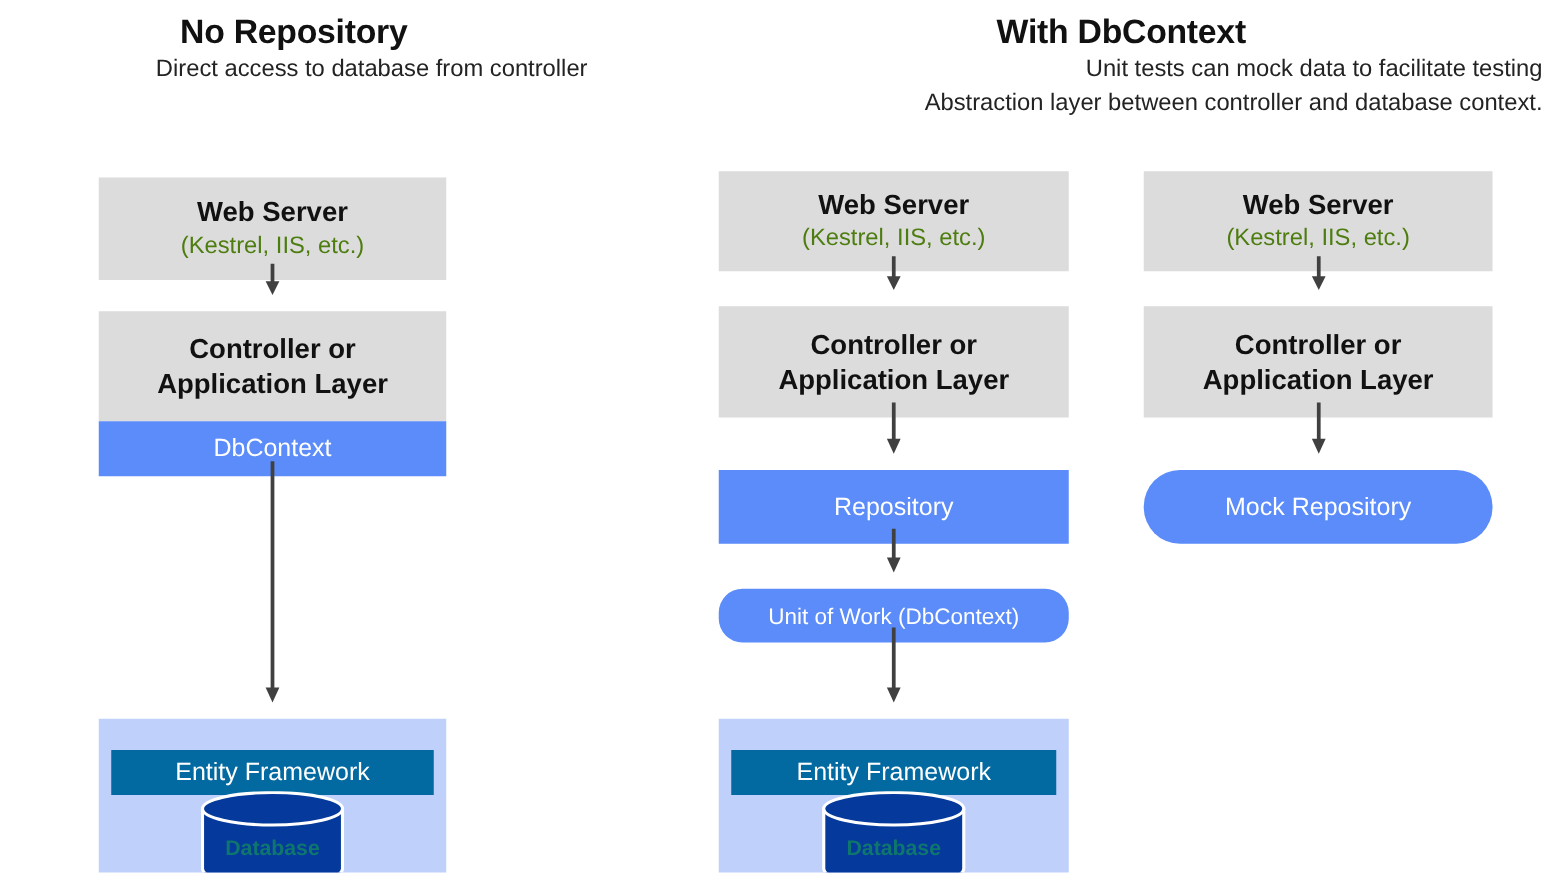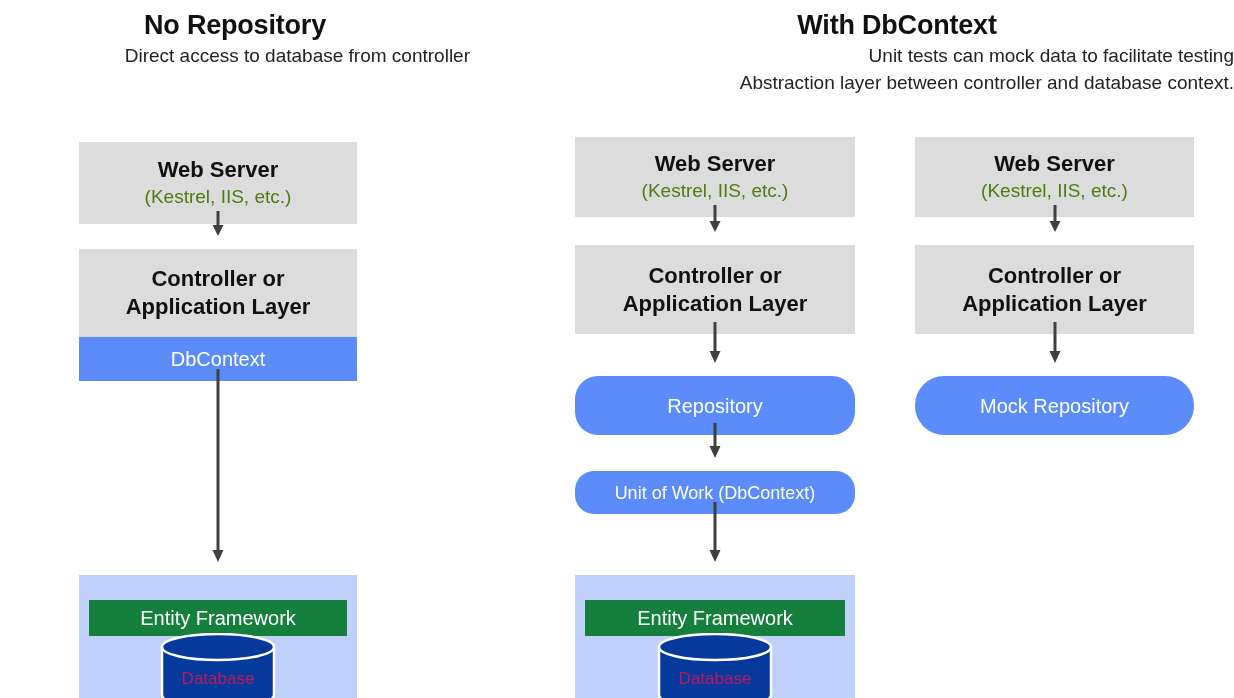--- a/index.html
+++ b/index.html
@@ -49,21 +49,21 @@
     box-sizing: border-box;
     display: flex;
     flex-direction: column;
     align-items: center;
     justify-content: center;
     text-align: center;
     margin-top: 12px;
   }
   .box-gray  { background: #dcdcdc; }
   .box-blue  { background: #5b8cfa; }
-  .box-navy  { background: #15803d; }
+  .box-navy  { background: #0369a1; }
   .box-lightblue { background: #bfd1fb; }
 
   .box-title {
     font-size: 22px;
     font-weight: bold;
     color: #111111;
     line-height: 28px;
   }
   .box-sub {
     font-size: 19px;
@@ -90,22 +90,23 @@
 
   
   .cylinder {
     position: absolute;
   }
   .cyl-label {
     position: absolute;
     left: 0; right: 0;
     text-align: center;
     font-size: 17px;
-    color: #be185d;
+    color: #0f766e;
     pointer-events: none;
+    font-weight: bold;
   }
 </style>
 </head>
 <body>
 
 <div class="canvas">
 
   <div class="heading-group" id="heading-left">
     <div class="heading-title">No Repository</div>
     <div class="heading-sub">Direct access to database from controller</div>
@@ -176,21 +177,21 @@
     <div class="box-title">Application Layer</div>
   </div>
 
   <div class="arrow" style="left:706px; top:322px; height:42px;">
     <svg width="18" height="42" viewBox="0 0 18 42">
       <line x1="9" y1="0" x2="9" y2="32" stroke="#404040" stroke-width="3"></line>
       <polygon points="9,41 3.5,29 14.5,29" fill="#404040"></polygon>
     </svg>
   </div>
 
-  <div class="box box-blue" style="left:575px; top:364px; width:280px; height:59px;border-radius:23px;">
+  <div class="box box-blue" style="left:575px; top:364px; width:280px; height:59px;">
     <div class="box-label-white">Repository</div>
   </div>
 
   <div class="arrow" style="left:706px; top:423px; height:36px;">
     <svg width="18" height="36" viewBox="0 0 18 36">
       <line x1="9" y1="0" x2="9" y2="26" stroke="#404040" stroke-width="3"></line>
       <polygon points="9,35 3.5,23 14.5,23" fill="#404040"></polygon>
     </svg>
   </div>
 

